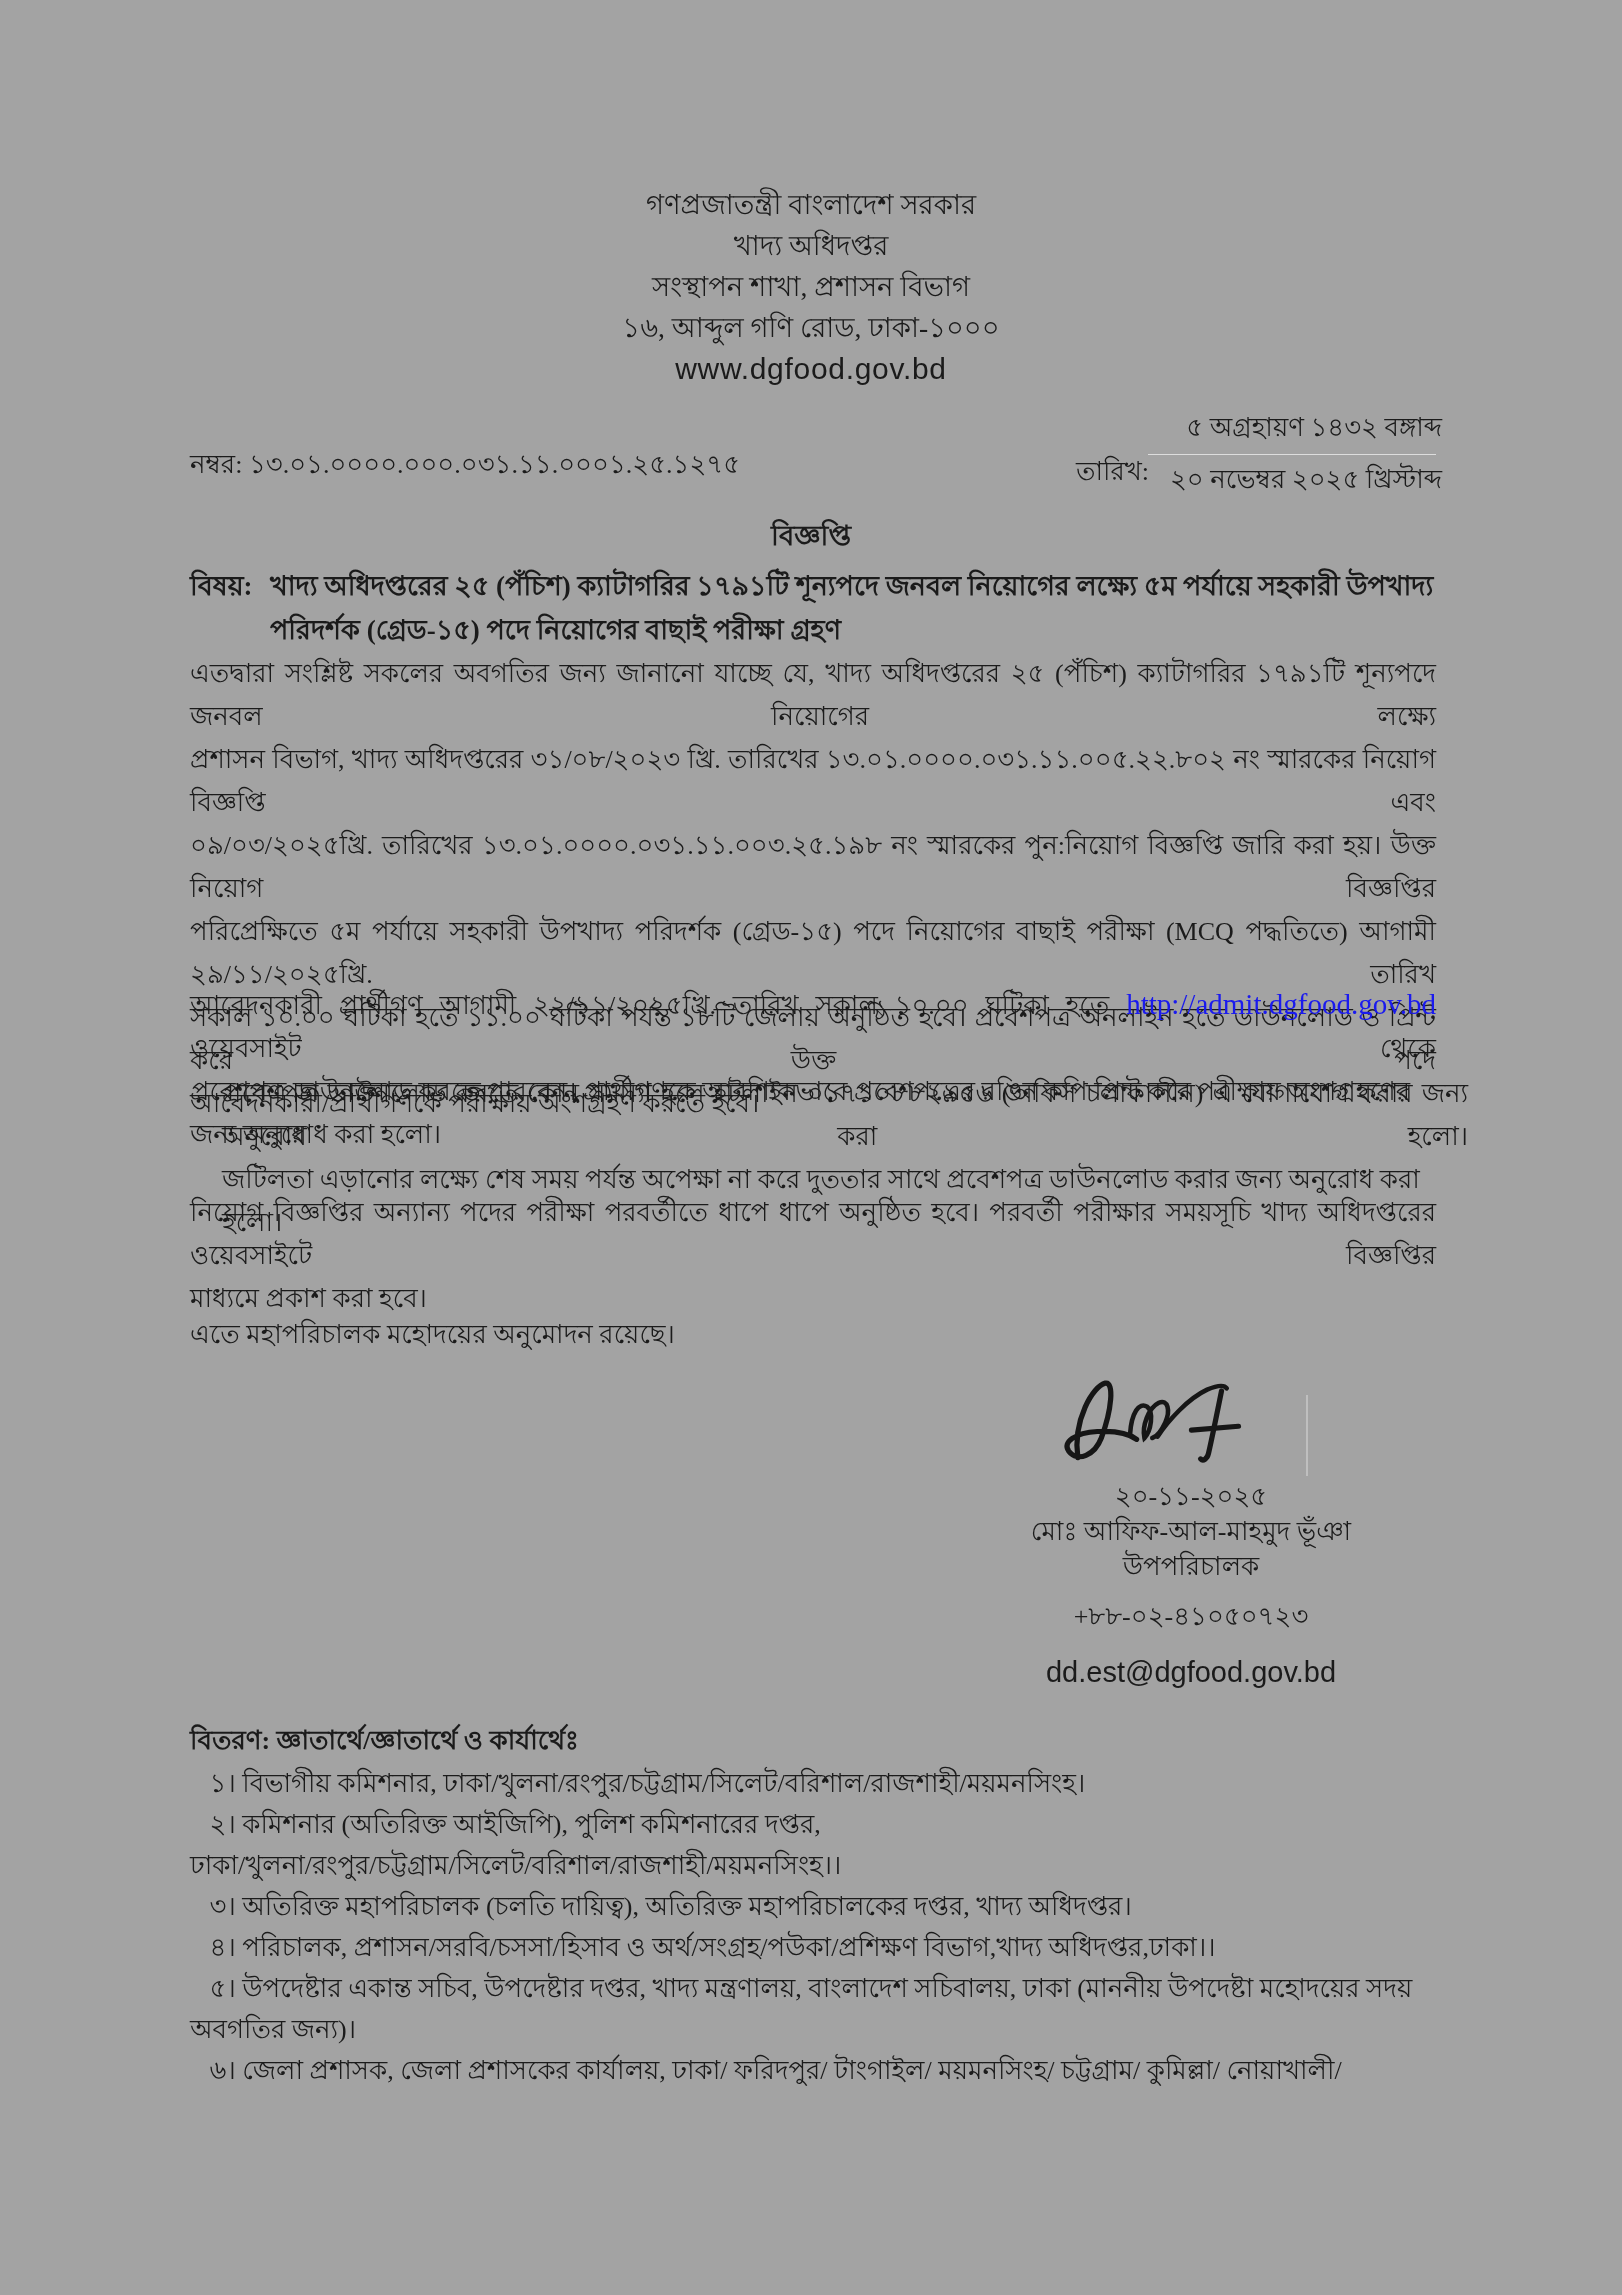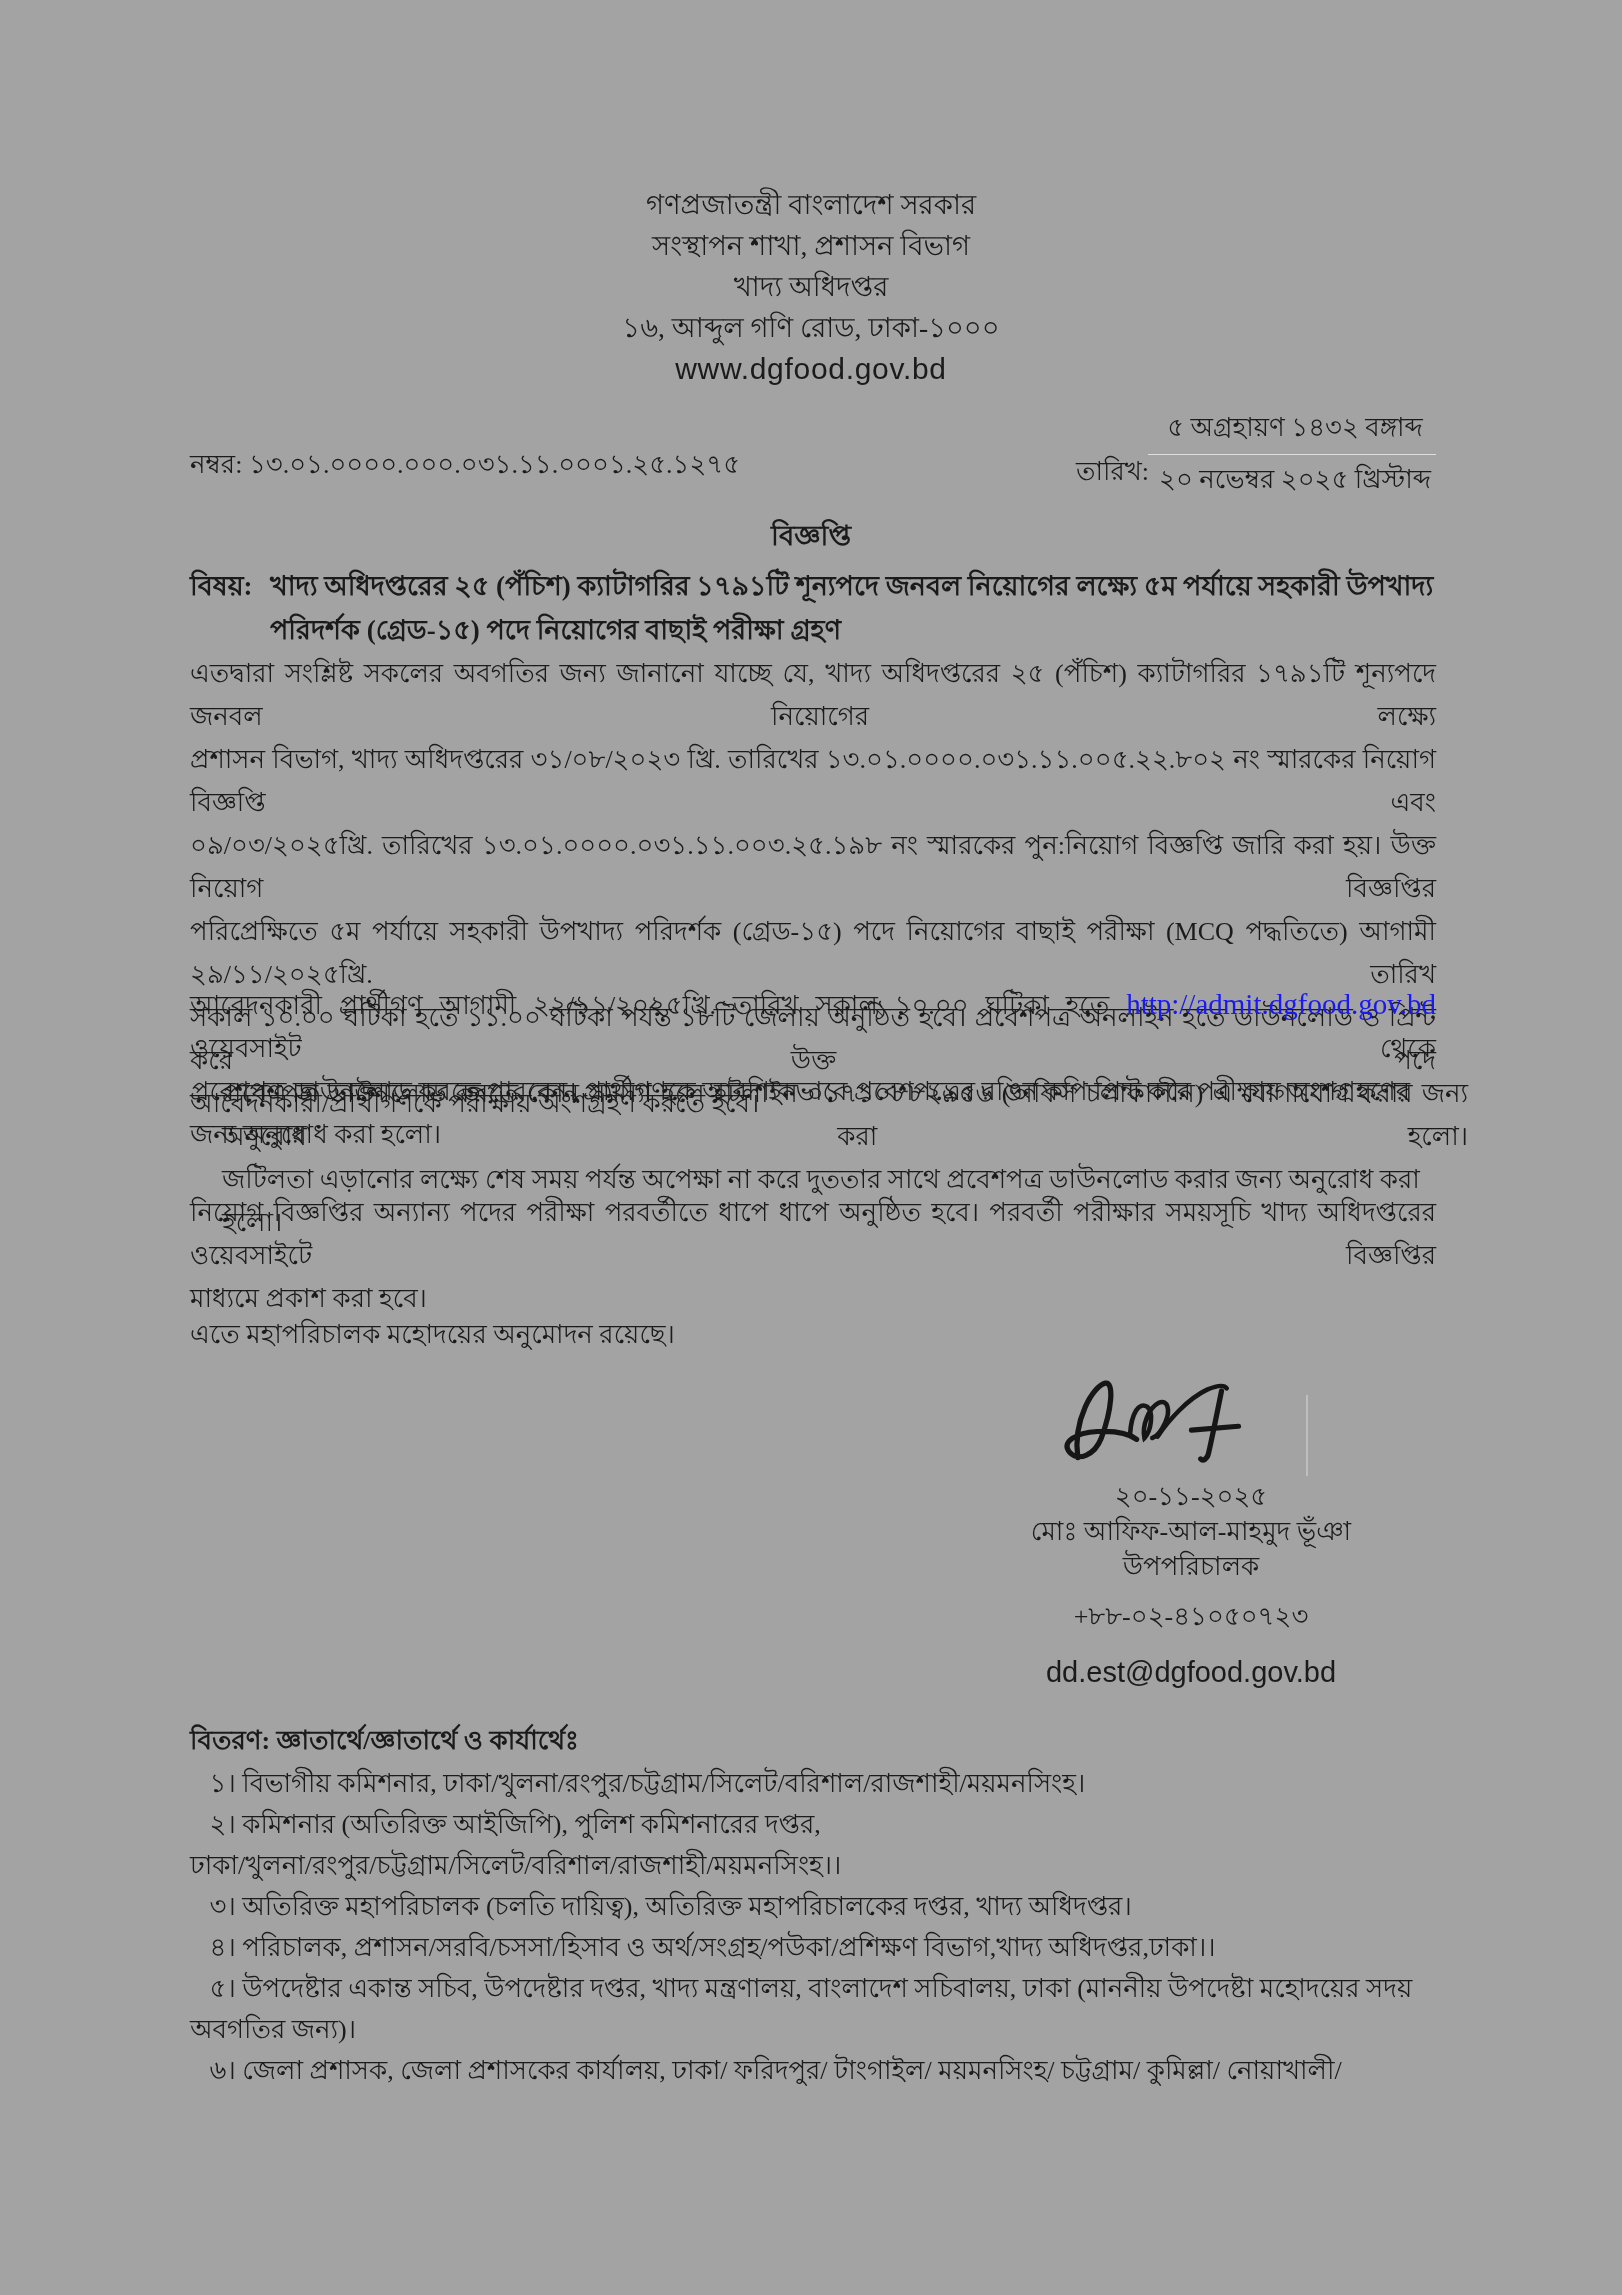--- a/index.html
+++ b/index.html
@@ -17,21 +17,21 @@
   .center{text-align:center;}
   .latin-sans{font-family:"Liberation Sans","DejaVu Sans",sans-serif;}
 
   .header-block{top:184px;left:0;width:1622px;line-height:41px;font-size:27.5px;}
   .header-website{font-size:30px;letter-spacing:0.7px;}
 
   .memo-number{top:444px;left:190px;}
   .memo-number .lbl{font-weight:normal;}
 
   .date-label{top:451px;left:1076px;}
-  .date-stack{top:407px;left:1148px;width:294px;text-align:center;}
+  .date-stack{top:407px;left:1148px;width:294px;text-align:right;}
   .date-stack .sep{border:none;border-top:1.3px solid #dddddd;margin:3.3px 0 3.9px 0;width:288px;}
 
   .notice-title{top:515px;left:0;width:1622px;font-weight:bold;font-size:27.5px;}
 
   .subject{top:564px;left:190px;width:1246px;font-weight:bold;font-size:27px;line-height:44px;}
   .subject .subject-label{position:absolute;left:0;top:0;}
   .subject .subject-body{margin-left:80px;}
 
   .para{left:190px;width:1246px;line-height:43px;}
   .jline{text-align:justify;text-align-last:justify;}
@@ -58,22 +58,22 @@
   .dist-line{white-space:nowrap;}
   .dist-line.numbered{padding-left:19.6px;}
 </style>
 </head>
 <body>
 
 <div class="page">
 
   <div class="abs header-block center">
     <div>গণপ্রজাতন্ত্রী বাংলাদেশ সরকার</div>
+    <div>খাদ্য অধিদপ্তর</div>
     <div>সংস্থাপন শাখা, প্রশাসন বিভাগ</div>
-    <div>খাদ্য অধিদপ্তর</div>
     <div>১৬, আব্দুল গণি রোড, ঢাকা-১০০০</div>
     <div class="latin-sans header-website">www.dgfood.gov.bd</div>
   </div>
 
   <div class="abs memo-number">
     <span class="lbl">নম্বর:</span>
     <span>১৩.০১.০০০০.০০০.০৩১.১১.০০০১.২৫.১২৭৫</span>
   </div>
 
   <div class="abs date-label">তারিখ:</div>

